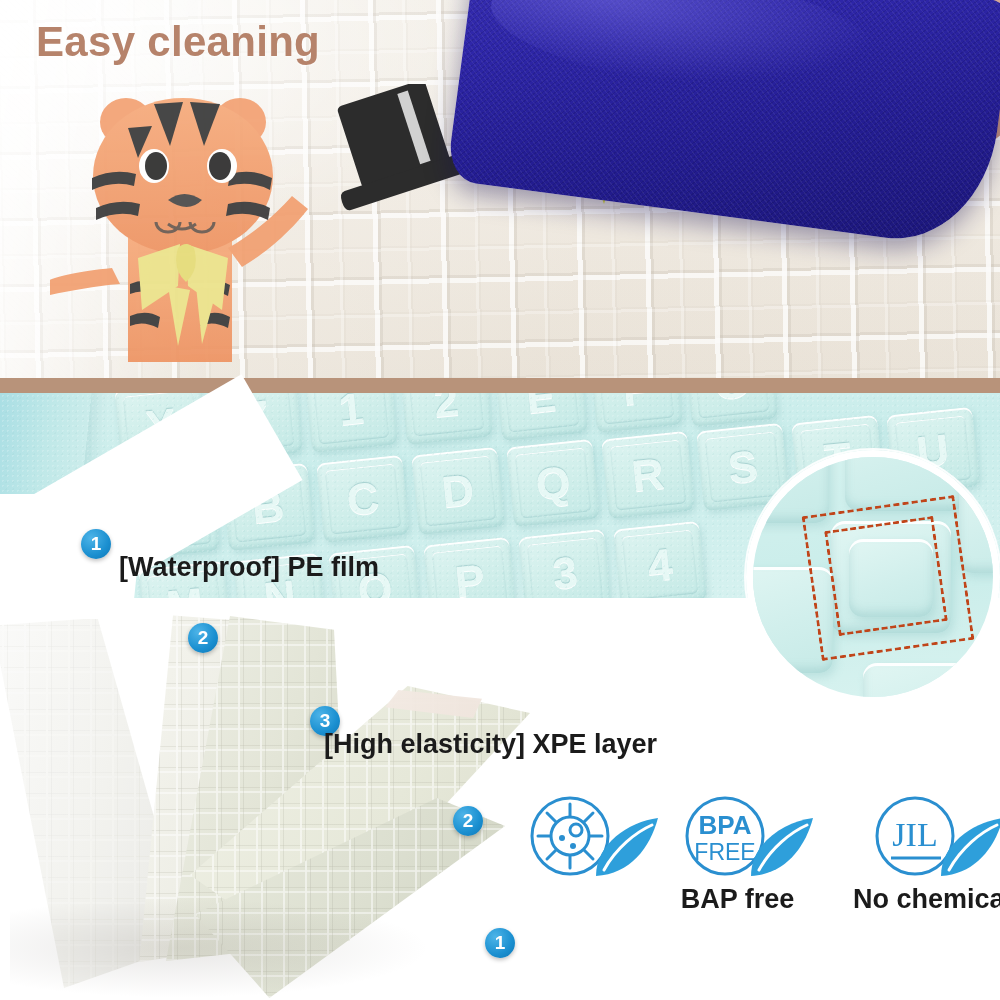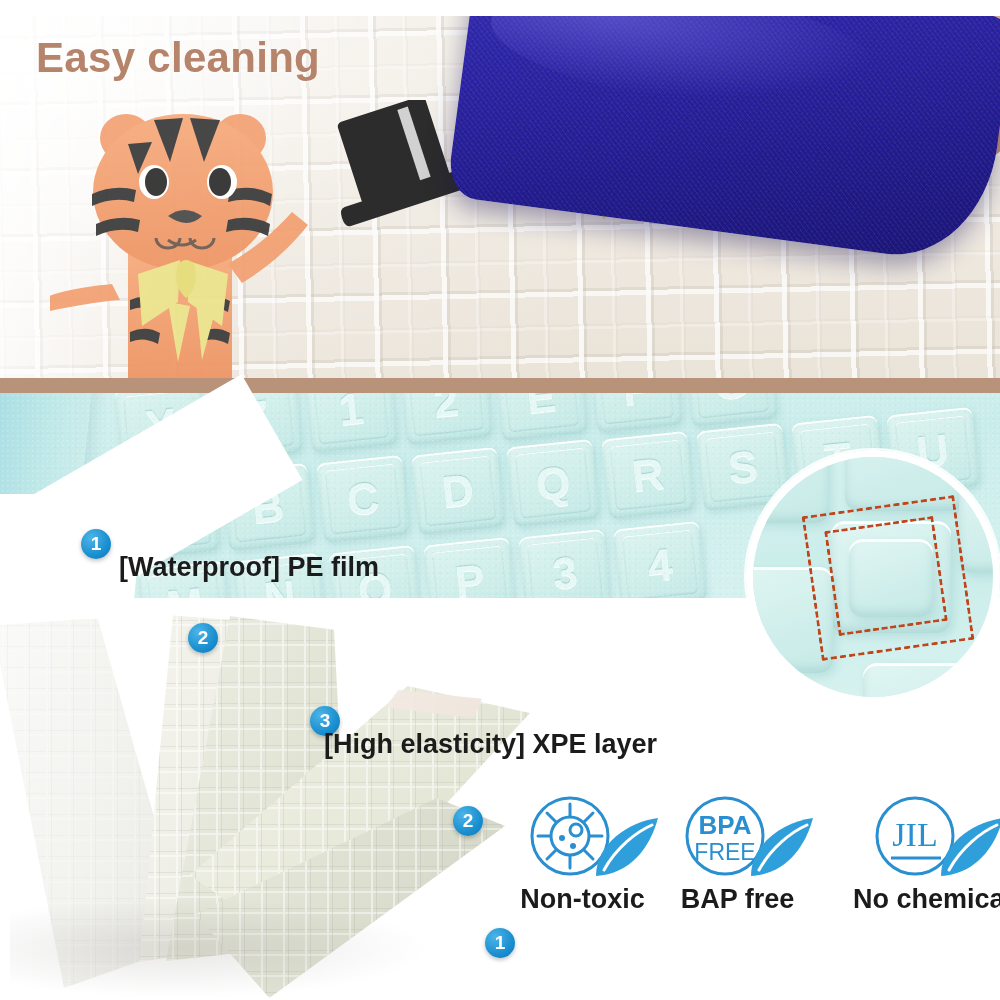--- a/index.html
+++ b/index.html
@@ -3,21 +3,21 @@
 <meta charset="utf-8">
 <style>
   html,body{margin:0;padding:0;background:#fff;}
   body{
     width:1000px;height:1000px;overflow:hidden;position:relative;
     font-family:"Liberation Sans","DejaVu Sans",sans-serif;
   }
   .stage{position:absolute;left:0;top:0;width:1000px;height:1000px;overflow:hidden;background:#fff;}
 
   
-  .panel-top{position:absolute;left:0;top:16px;width:1000px;height:378px;overflow:hidden;
+  .panel-top{position:absolute;left:0;top:0;width:1000px;height:378px;overflow:hidden;
     background:#efeae2;}
   .mat-white{position:absolute;inset:0;
     background:
       linear-gradient(115deg,rgba(255,255,255,.85) 0%,rgba(246,243,237,.4) 30%,rgba(238,233,224,.1) 60%),
       linear-gradient(180deg,#f3efe8 0%,#efe9e0 55%,#e9e2d7 100%);
   }
   
   .emboss-grid{position:absolute;inset:-20px;
     background-image:
       repeating-linear-gradient(90deg,rgba(255,255,255,0) 0 52px,rgba(255,255,255,.85) 52px 57px,rgba(190,182,170,.33) 57px 60px,rgba(255,255,255,0) 60px 68px),
@@ -404,21 +404,20 @@
               <line x1="56" y1="58" x2="47" y2="67"></line>
           </g>
           <circle cx="70" cy="44" r="19" fill="none" stroke="#2a8fd0" stroke-width="3"></circle>
           <circle cx="76" cy="38" r="6" fill="none" stroke="#2a8fd0" stroke-width="3"></circle>
           <circle cx="62" cy="46" r="3" fill="#2a8fd0"></circle>
           <circle cx="73" cy="54" r="3" fill="#2a8fd0"></circle>
           <path d="M96 84 C96 52 128 30 158 26 C150 56 130 82 96 84 Z" fill="#2e9fdb"></path>
           <path d="M104 78 C116 56 136 40 152 33" stroke="#fff" stroke-width="3" fill="none" stroke-linecap="round"></path>
         </svg>
       </span>
-      <span class="cap">Non-toxic</span>
     </div>
 
     <div class="eco" style="left:155px;">
       <span class="ico">
         <svg viewBox="0 0 165 92" width="165" height="92">
           <circle cx="70" cy="44" r="38" fill="none" stroke="#2a8fd0" stroke-width="3"></circle>
           <text x="70" y="42" text-anchor="middle" font-family="Liberation Sans, sans-serif" font-size="26" font-weight="700" fill="#2a8fd0">BPA</text>
           <text x="70" y="68" text-anchor="middle" font-family="Liberation Sans, sans-serif" font-size="23" fill="#2a8fd0">FREE</text>
           <path d="M96 84 C96 52 128 30 158 26 C150 56 130 82 96 84 Z" fill="#2e9fdb"></path>
           <path d="M104 78 C116 56 136 40 152 33" stroke="#fff" stroke-width="3" fill="none" stroke-linecap="round"></path>

